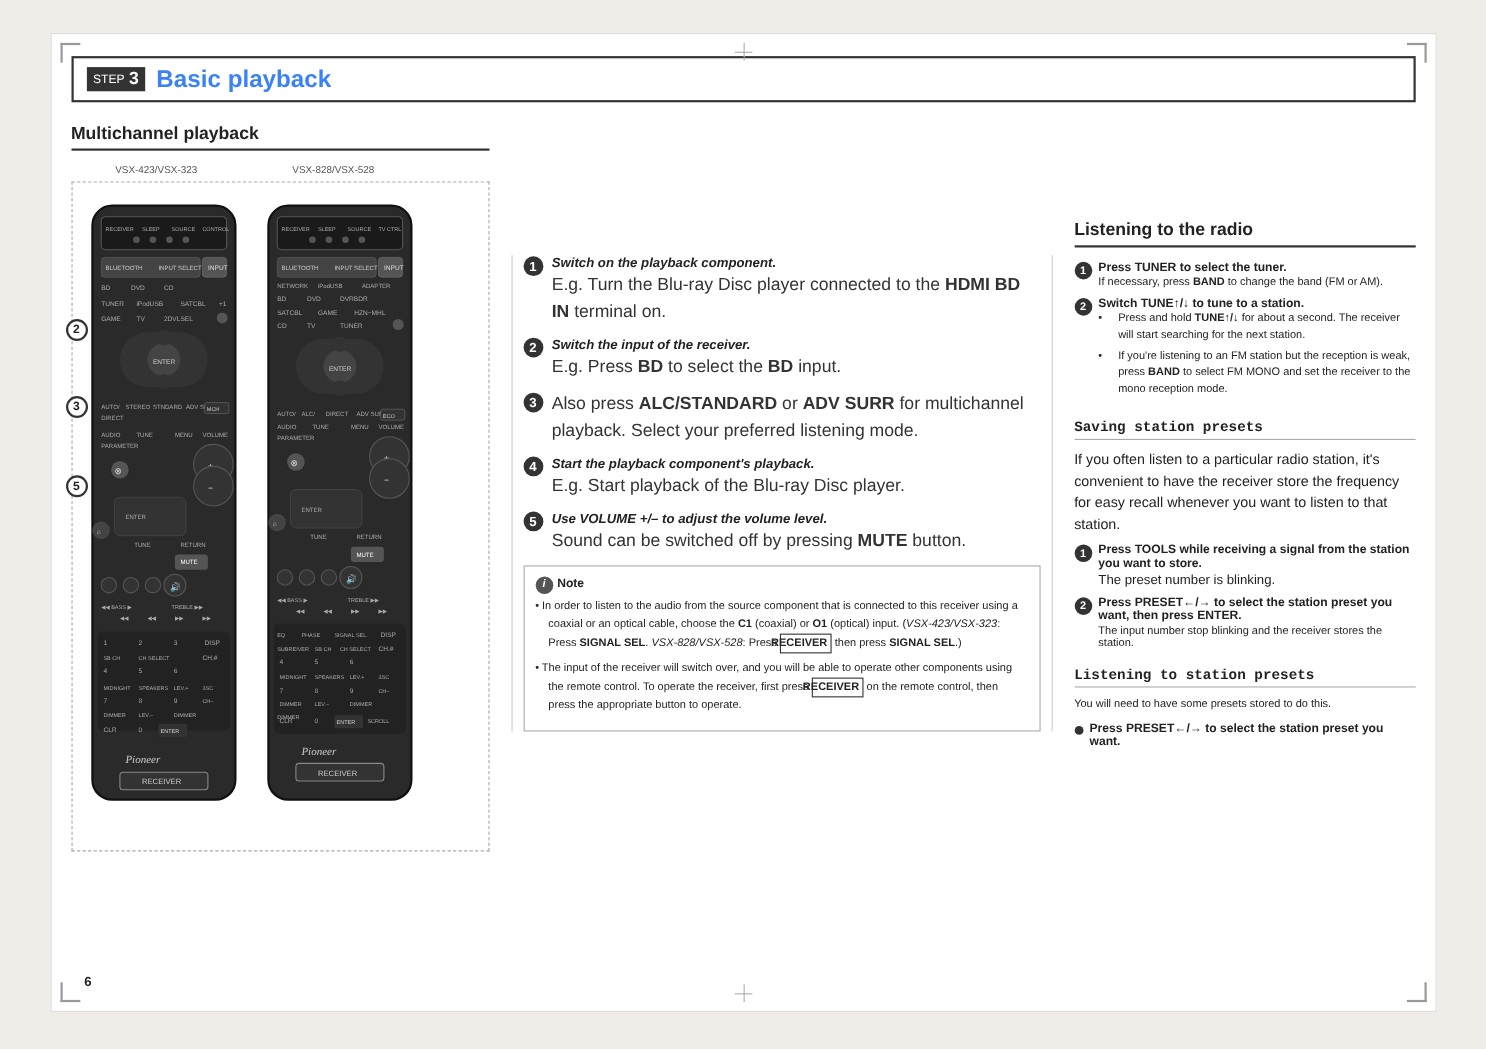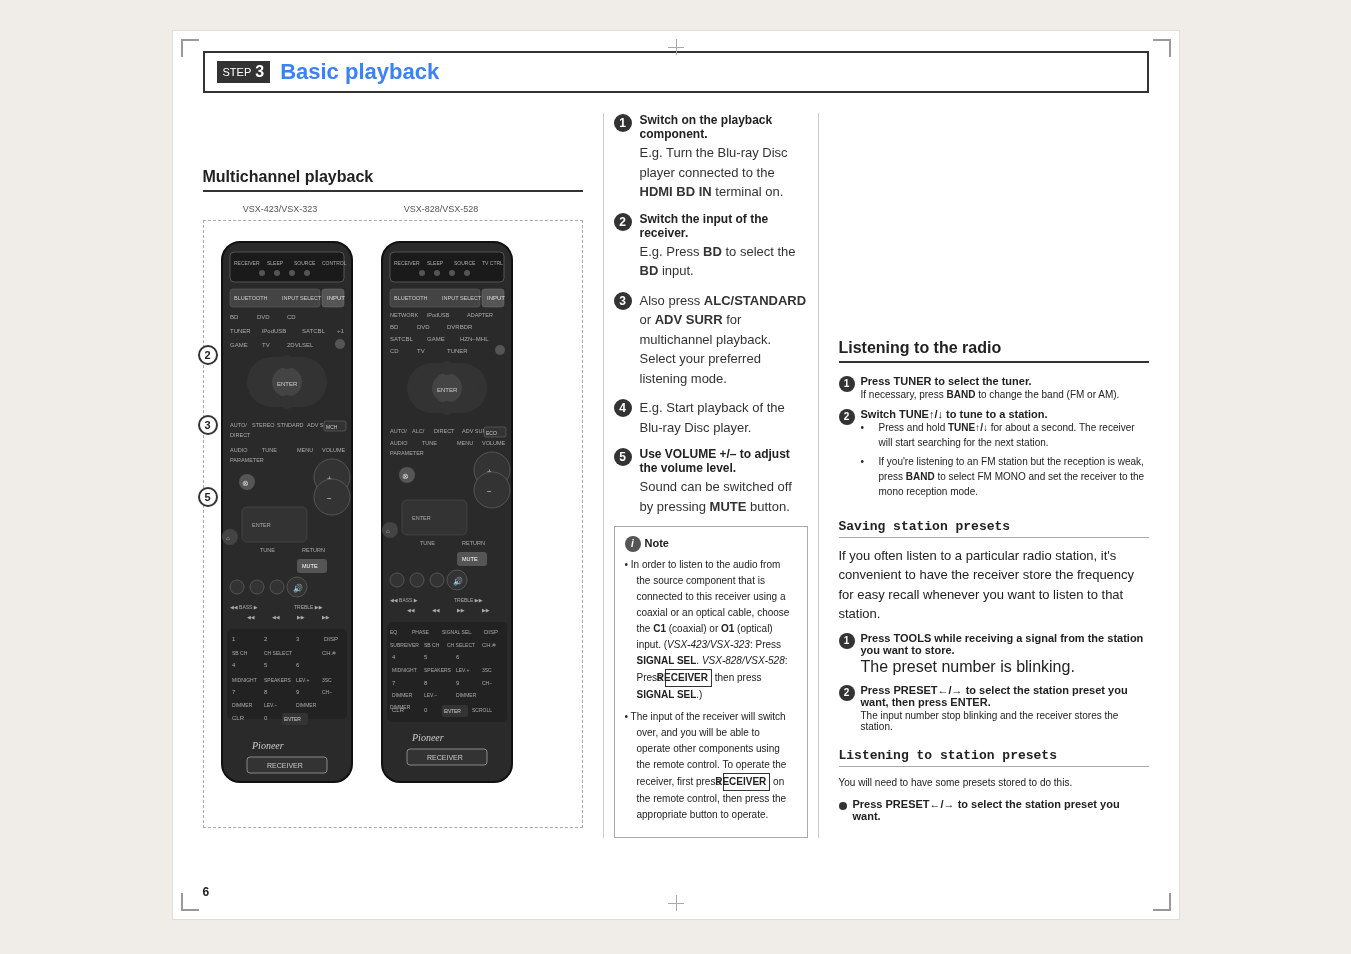--- a/index.html
+++ b/index.html
@@ -8,23 +8,23 @@
       font-family: Arial, Helvetica, sans-serif;
       font-size: 11px;
       color: #222;
       width: 1351px;
       min-height: 954px;
       position: relative;
     }
     .page {
       background: #fff;
       margin: 30px auto;
-      width: 1008px;
+      width: 1260px;
       min-height: 890px;
-      padding: 20px 30px;
+      padding: 20px 18px;
       position: relative;
       border: 1px solid #ddd;
     }
     
     .corner {
       position: absolute;
       width: 18px;
       height: 18px;
       border-color: #999;
       border-style: solid;
@@ -81,21 +81,21 @@
     .step-title {
       font-size: 22px;
       font-weight: bold;
       color: #3b82f6;
     }
 
     
     .main-layout {
       display: flex;
       gap: 20px;
-      align-items: flex-end;
+      align-items: center;
     }
     .left-section {
       width: 380px;
       flex-shrink: 0;
     }
     .middle-section {
       flex: 1;
       padding: 0 10px;
       border-left: 1px solid #ccc;
       border-right: 1px solid #ccc;
@@ -165,23 +165,24 @@
       flex-shrink: 0;
       margin-top: 1px;
     }
     .step-content {
       flex: 1;
     }
     .step-heading {
       font-weight: bold;
       font-size: 12px;
       margin-bottom: 2px;
+      font-style: italic;
     }
     .step-desc {
-      font-size: 13px;
+      font-size: 16px;
       color: #333;
       line-height: 1.5;
     }
     .step-desc b {
       font-weight: bold;
     }
     .key-box {
       display: inline-block;
       border: 1px solid #333;
       padding: 0 3px;
@@ -597,20 +598,21 @@
         <div class="step-content">
           <div class="step-desc">
             Also press <b>ALC/STANDARD</b> or <b>ADV SURR</b> for multichannel playback. Select your preferred listening mode.
           </div>
         </div>
       </div>
 
       <div class="step-item">
         <div class="step-num-circle">4</div>
         <div class="step-content">
+          <div class="step-heading">Start the playback component's playback.</div>
           <div class="step-desc">
             E.g. Start playback of the Blu-ray Disc player.
           </div>
         </div>
       </div>
 
       <div class="step-item">
         <div class="step-num-circle">5</div>
         <div class="step-content">
           <div class="step-heading">Use VOLUME +/– to adjust the volume level.</div>
@@ -663,21 +665,21 @@
       </div>
 
       <div class="subsection">
         <div class="subsection-title">Saving station presets</div>
         <div style="font-size:13px; margin-bottom:8px; line-height:1.5;">If you often listen to a particular radio station, it's convenient to have the receiver store the frequency for easy recall whenever you want to listen to that station.</div>
 
         <div class="radio-step">
           <div class="radio-step-num">1</div>
           <div>
             <div style="font-weight:bold; font-size:11px;">Press TOOLS while receiving a signal from the station you want to store.</div>
-            <div style="font-size:16px; margin-top:2px;">The preset number is blinking.</div>
+            <div style="font-size:12px; margin-top:2px;">The preset number is blinking.</div>
           </div>
         </div>
 
         <div class="radio-step">
           <div class="radio-step-num">2</div>
           <div>
             <div style="font-weight:bold; font-size:11px;">Press PRESET←/→ to select the station preset you want, then press ENTER.</div>
             <div style="font-size:10px; margin-top:2px;">The input number stop blinking and the receiver stores the station.</div>
           </div>
         </div>

